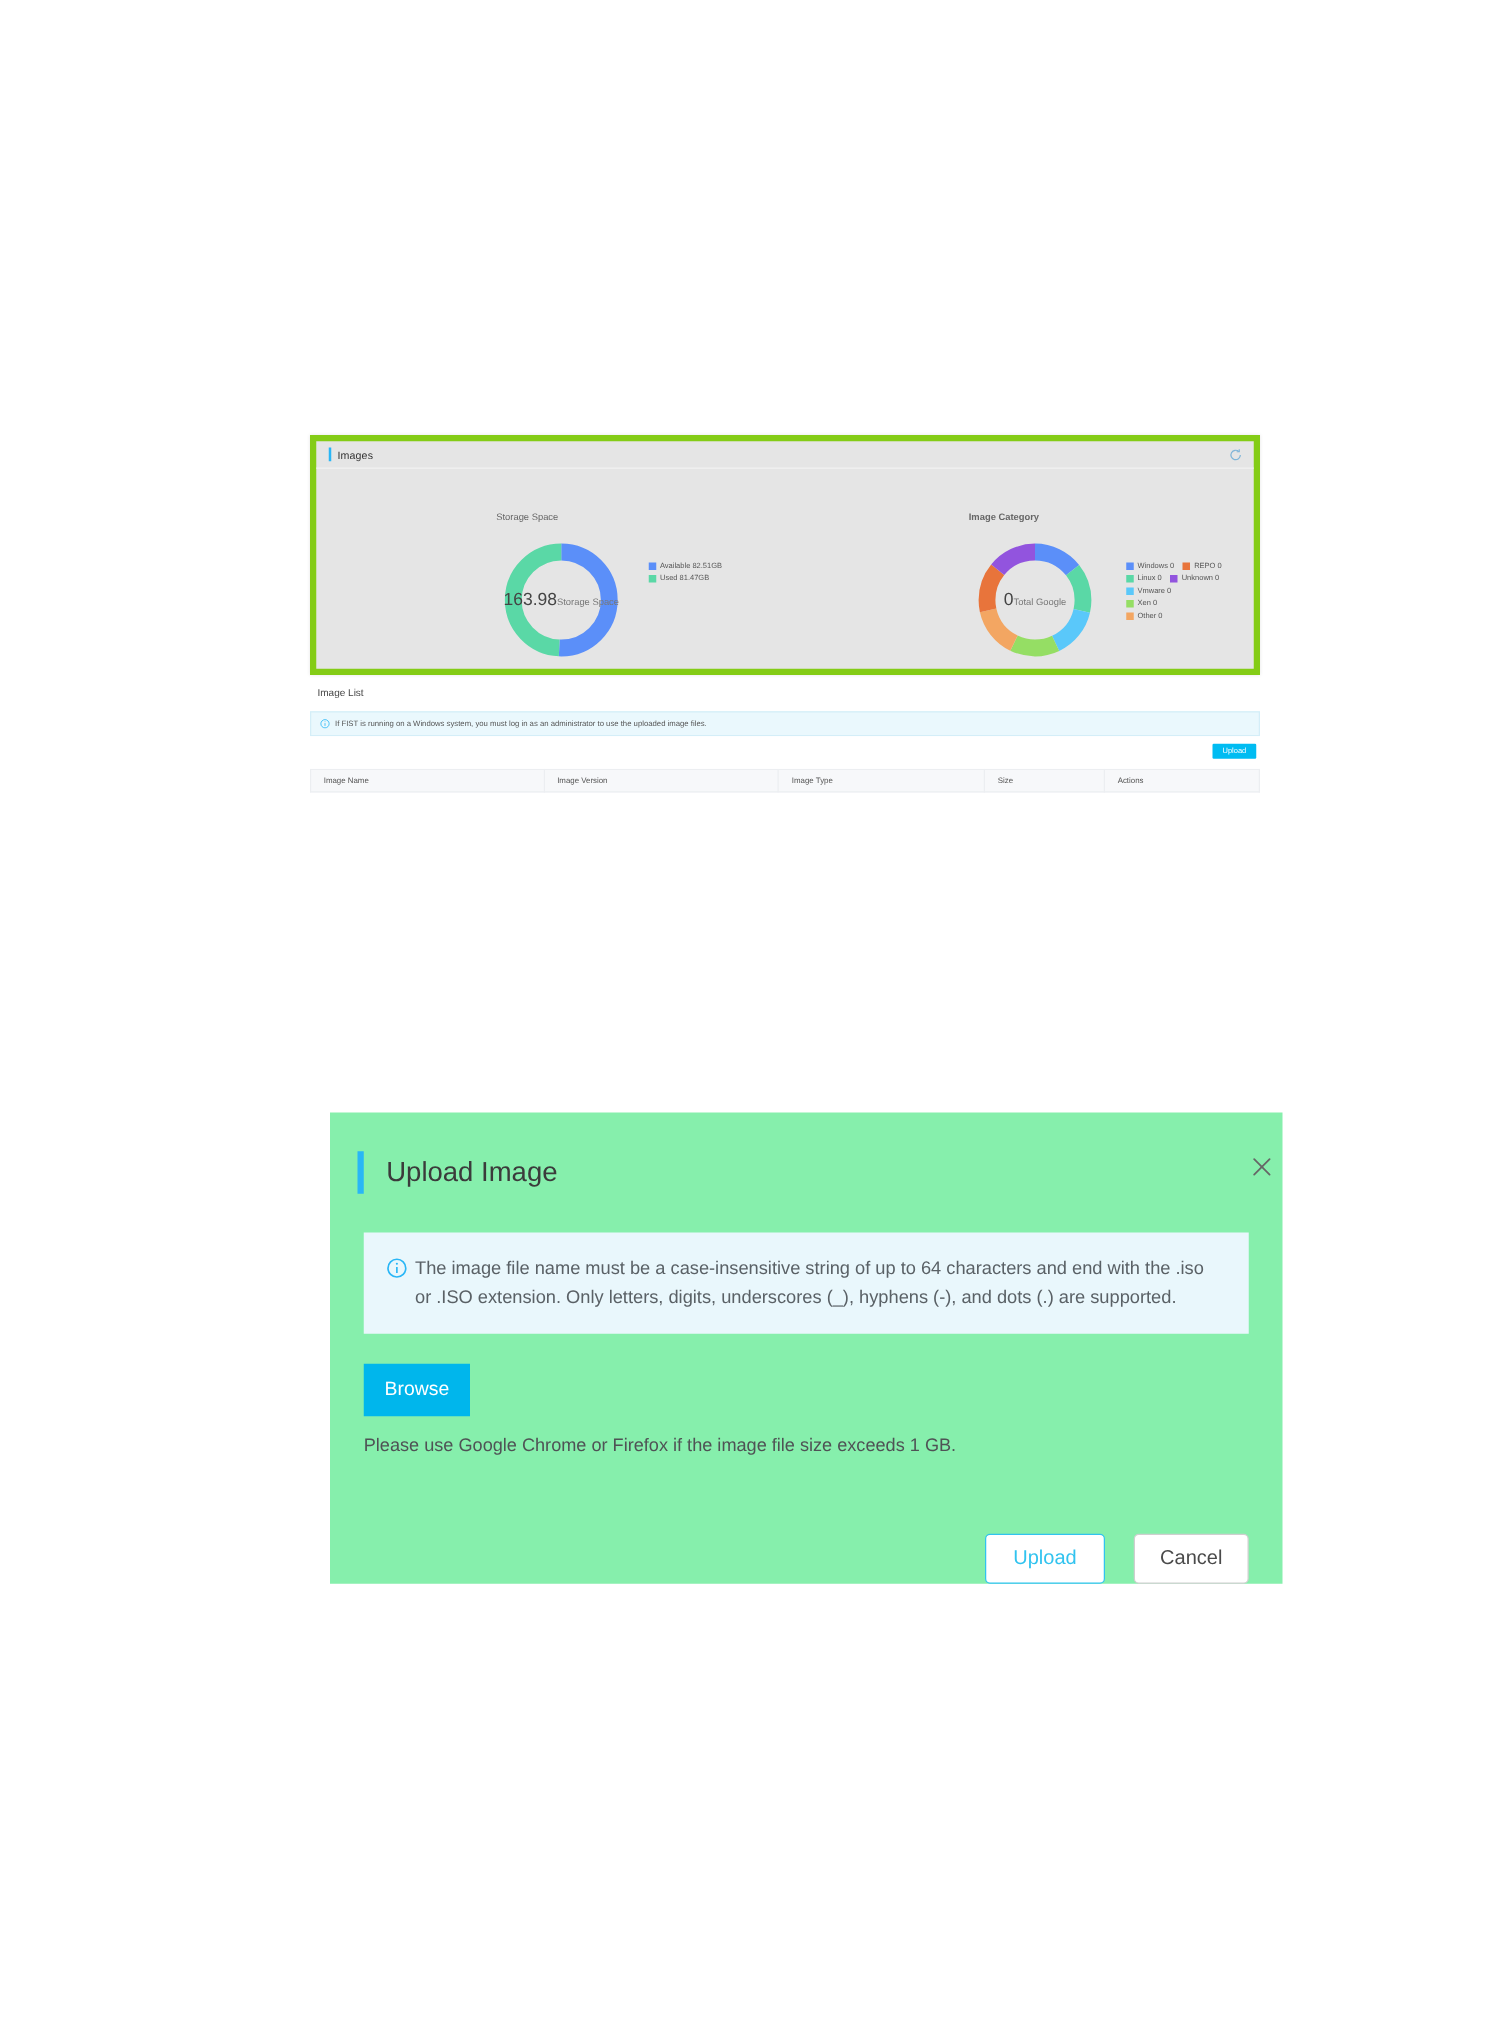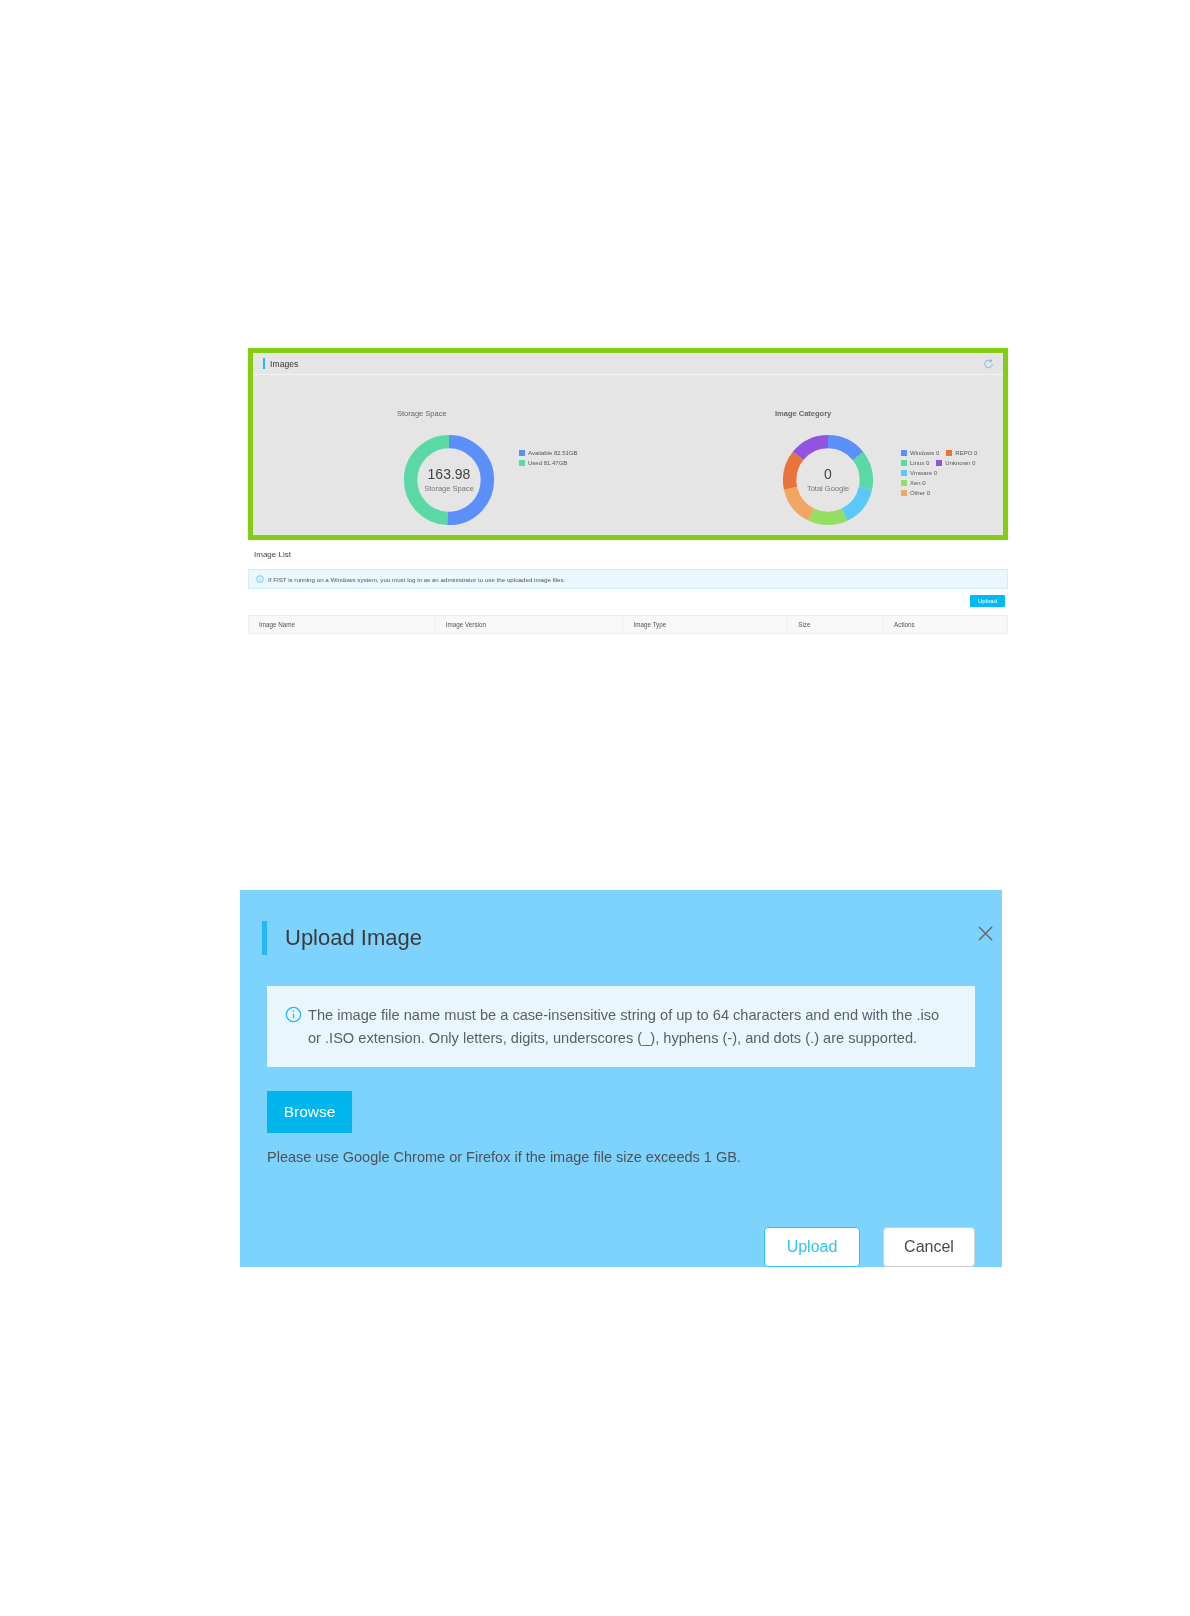--- a/index.html
+++ b/index.html
@@ -58,21 +58,21 @@
   .donut-wrap {
     position: absolute;
     top: 45px;
     width: 96px; height: 96px;
   }
   .chart-block.storage .donut-wrap { left: 148px; }
   .chart-block.category .donut-wrap { left: 152px; }
   .donut-wrap svg { display: block; width: 96px; height: 96px; }
   .donut-center {
     position: absolute; inset: 0;
-    display: flex; flex-direction: column;
+    display: flex; flex-direction: row;
     align-items: center; justify-content: center;
     pointer-events: none;
   }
   .donut-big { font-size: 14px; color: #444; line-height: 1.1; font-weight: 400; }
   .donut-sub { font-size: 7.5px; color: #777; margin-top: 2px; }
 
   .legend {
     position: absolute;
     top: 63px;
   }
@@ -130,23 +130,23 @@
     text-align: left;
     padding: 5px 0 5px 10px;
     height: 18px;
   }
   .img-table th:last-child { border-right: 1px solid #eceef1; }
   .img-table th:first-child { border-left: 1px solid #eceef1; }
 
   
   .modal {
     position: absolute;
-    left: 240px; top: 890px;
+    left: 264px; top: 890px;
     width: 762px;
-    background: #7dd3fc;
+    background: #86efac;
   }
   .modal-head {
     height: 96px;
     display: flex; align-items: center;
     position: relative;
     padding-left: 22px;
   }
   .modal-title-bar {
     width: 5px; height: 34px; background: #29b6f6;
     margin-right: 18px;

